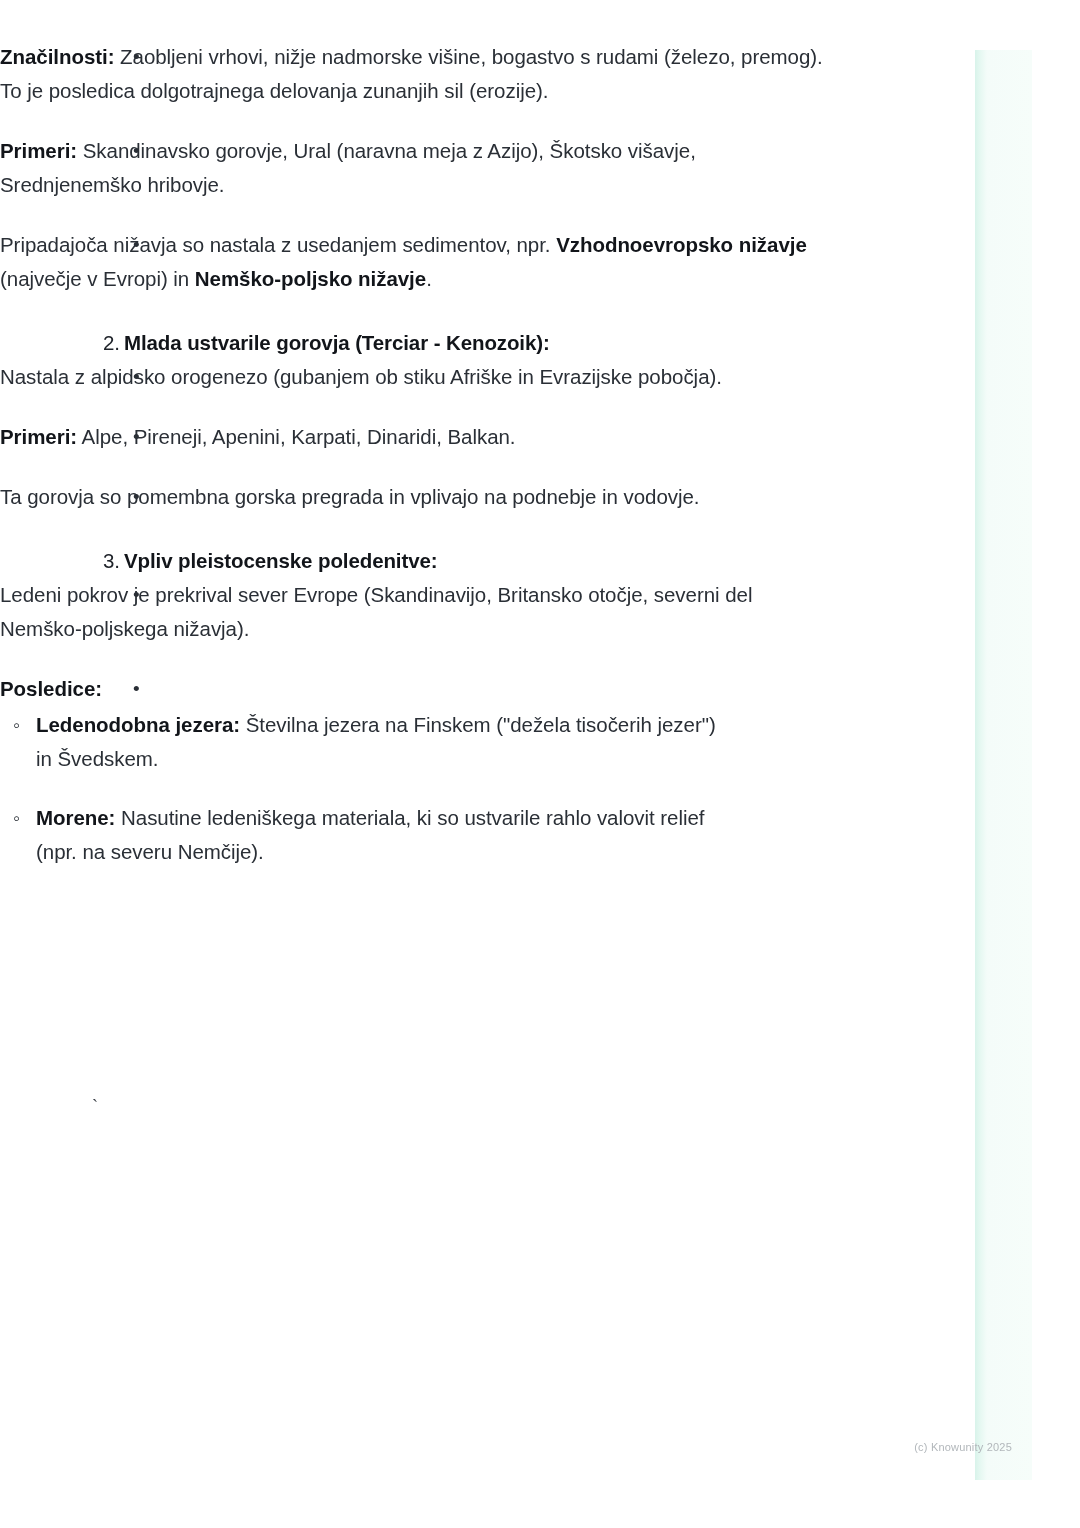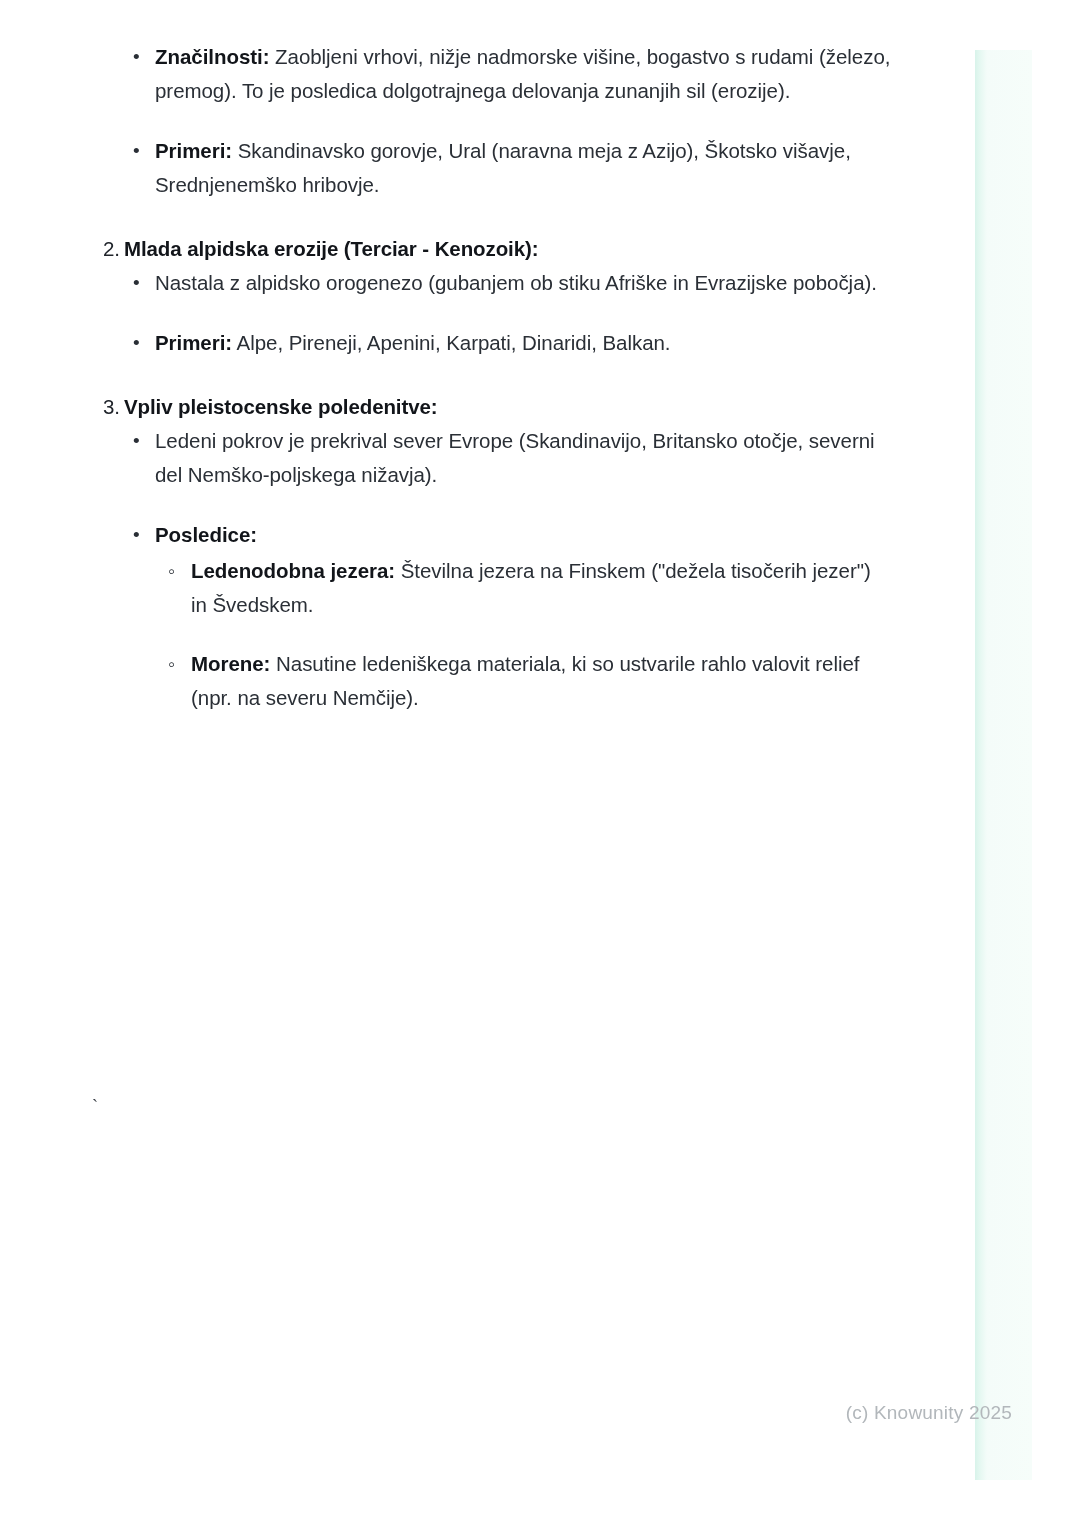--- a/index.html
+++ b/index.html
@@ -70,21 +70,20 @@
   .sec-block.first { margin-top: 0; }
 
   
   ul.b1 {
     list-style: none;
     margin: 0;
     padding: 0;
   }
   ul.b1 > li.bullet {
     position: relative;
-    padding-left: 155px;
     margin-bottom: 26px;
     font-size: 20.5px;
     line-height: 34px;
     color: #2a2f36;
     letter-spacing: -0.05px;
     max-width: 835px;
   }
   ul.b1 > li.bullet:last-child { margin-bottom: 0; }
   ul.b1 > li.bullet::before {
     content: "\2022";
@@ -138,51 +137,53 @@
     top: 1096px;
     font-size: 18px;
     line-height: 20px;
     color: #3c4148;
     font-family: "Liberation Serif", serif;
   }
 
   #watermark {
     position: absolute;
     right: 68px;
-    top: 1404px;
-    font-size: 19px;
+    top: 1438px;
+    font-size: 11px;
     line-height: 18px;
     color: #b2b7bb;
     letter-spacing: 0.2px;
     white-space: nowrap;
   }
 </style>
 </head>
 <body>
 
 <div id="page">
 
   <div id="side-band"></div>
 
   <div id="content">
     <ol class="top-list" id="sections-root">
         <li class="sec-block first">
           <ul class="b1 lead-list">
             <li class="bullet"><b>Značilnosti:</b><span> Zaobljeni vrhovi, nižje nadmorske višine, bogastvo s rudami (železo, premog). To je posledica dolgotrajnega delovanja zunanjih sil (erozije).</span></li>
             <li class="bullet"><b>Primeri:</b><span> Skandinavsko gorovje, Ural (naravna meja z Azijo), Škotsko višavje, Srednjenemško hribovje.</span></li>
+            <li class="bullet"><span>Pripadajoča nižavja so nastala z usedanjem sedimentov, npr. </span><b>Vzhodnoevropsko nižavje</b><span> (največje v Evropi) in </span><b>Nemško-poljsko nižavje</b><span>.</span></li>
           </ul>
         </li>
         <li class="sec-block">
           <div class="section-head">
             <span class="num">2.</span>
-            <span class="htext">Mlada alpidska erozije (Terciar - Kenozoik):</span>
+            <span class="htext">Mlada ustvarile gorovja (Terciar - Kenozoik):</span>
           </div>
           <ul class="b1 after-head">
             <li class="bullet"><span>Nastala z alpidsko orogenezo (gubanjem ob stiku Afriške in Evrazijske pobočja).</span></li>
             <li class="bullet"><b>Primeri:</b><span> Alpe, Pireneji, Apenini, Karpati, Dinaridi, Balkan.</span></li>
+            <li class="bullet"><span>Ta gorovja so pomembna gorska pregrada in vplivajo na podnebje in vodovje.</span></li>
           </ul>
         </li>
         <li class="sec-block">
           <div class="section-head">
             <span class="num">3.</span>
             <span class="htext">Vpliv pleistocenske poledenitve:</span>
           </div>
           <ul class="b1 after-head">
             <li class="bullet"><span>Ledeni pokrov je prekrival sever Evrope (Skandinavijo, Britansko otočje, severni del Nemško-poljskega nižavja).</span></li>
             <li class="bullet"><b>Posledice:</b><ul class="b2">

